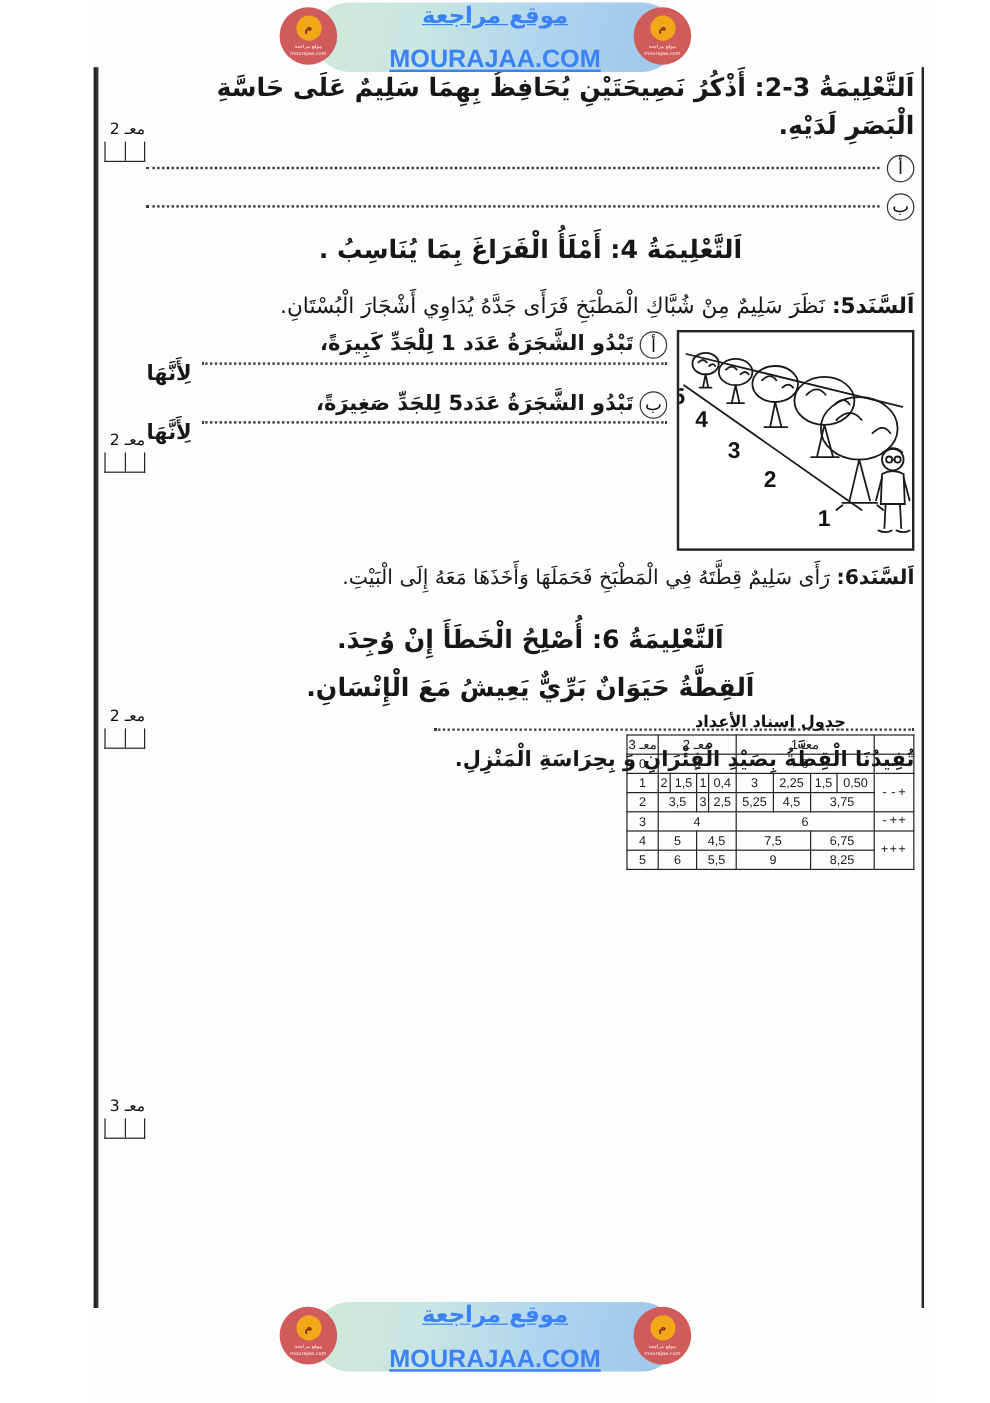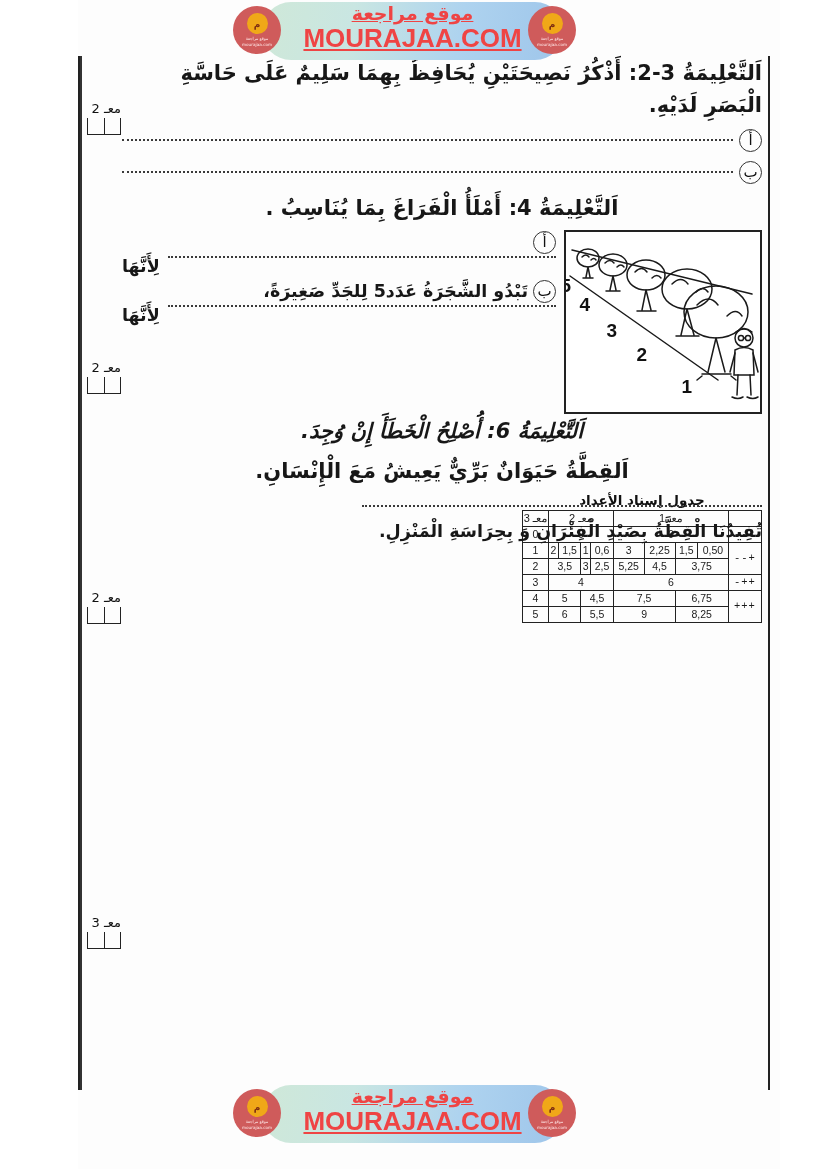--- a/index.html
+++ b/index.html
@@ -38,35 +38,35 @@
     width: 302px; height: 58px;
     border-radius: 30px;
     background: linear-gradient(100deg,#cfe8d8 0%,#c9e6e2 30%,#aed3ef 65%,#9ec5ea 100%);
   }
   .banner-text {
     position: absolute;
     left: 50%; transform: translateX(-50%);
     top: 4px;
     width: 300px;
     text-align: center;
-    color: #ef4444;
+    color: #3b82f6;
     line-height: 1.05;
   }
   .banner-ar {
     font-size: 19px; font-weight: bold;
     text-decoration: underline;
     letter-spacing: 0px;
     display:block;
   }
   .banner-en {
-    font-size: 26px; font-weight: bold;
+    font-size: 21px; font-weight: bold;
     text-decoration: underline;
     font-family: "Liberation Sans", sans-serif;
     display:block;
-    margin-top: 1px;
+    margin-top: 15px;
   }
   .logo-badge {
     position: absolute;
     width: 48px; height: 48px; border-radius: 50%;
     background: #cf5b5b;
     top: 6px;
     display: flex; flex-direction: column;
     align-items: center; justify-content: center;
   }
   .logo-badge.left  { left: 233px; }
@@ -284,20 +284,24 @@
 
       <div class="dotted-row">
         <span class="circ">ب</span>
         <span class="dots"></span>
       </div>
 
 
       <div class="ar line-instr center-ish" style="">اَلتَّعْلِيمَةُ 4: أَمْلَأُ الْفَرَاغَ بِمَا يُنَاسِبُ .</div>
 
 
+      <div class="ar line-sanad" style="margin-top:16px;">
+        <span class="lead">اَلسَّنَد5:</span>
+        <span>نَظَرَ سَلِيمٌ مِنْ شُبَّاكِ الْمَطْبَخِ فَرَأَى جَدَّهُ يُدَاوِي أَشْجَارَ الْبُسْتَانِ.</span>
+      </div>
 
 
       <div class="fig-row ar">
 
         <div class="fig-box">
           <svg width="194" height="180" viewBox="0 0 194 180">
             <g fill="none" stroke="#1a1a1a" stroke-width="1.5" stroke-linecap="round">
 
               <line x1="6" y1="18" x2="186" y2="62"></line>
               <line x1="4" y1="44" x2="152" y2="148"></line>
@@ -339,39 +343,44 @@
               <text x="51" y="105">3</text>
               <text x="81" y="129">2</text>
               <text x="126" y="161">1</text>
             </g>
           </svg>
         </div>
 
         <div class="fig-right">
           <div class="sub-line">
             <span class="circ">أ</span>
+            <span class="txt">تَبْدُو الشَّجَرَةُ عَدَد 1 لِلْجَدِّ كَبِيرَةً،</span>
           </div>
           <div class="becaus">
             <span class="dots"></span>
             <span>لِأَنَّهَا</span>
           </div>
 
           <div class="sub-line" style="margin-top:4px;">
             <span class="circ">ب</span>
             <span class="txt">تَبْدُو الشَّجَرَةُ عَدَد5 لِلجَدِّ صَغِيرَةً،</span>
           </div>
           <div class="becaus">
             <span class="dots"></span>
             <span>لِأَنَّهَا</span>
           </div>
         </div>
       </div>
 
-
-      <div class="ar line-instr center-ish" style="margin-top:2px;font-style:italic;">اَلتَّعْلِيمَةُ 6: أُصْلِحُ الْخَطَأَ إِنْ وُجِدَ.</div>
+      <div class="ar line-sanad" style="margin-top:10px;font-size:17px;">
+        <span class="lead">اَلسَّنَد6:</span>
+        <span>رَأَى سَلِيمٌ قِطَّتَهُ فِي الْمَطْبَخِ فَحَمَلَهَا وَأَخَذَهَا مَعَهُ إِلَى الْبَيْتِ.</span>
+      </div>
+
+      <div class="ar line-instr center-ish" style="margin-top:22px;">اَلتَّعْلِيمَةُ 6: أُصْلِحُ الْخَطَأَ إِنْ وُجِدَ.</div>
 
       <div class="ar line-instr center-ish" style="margin-top:8px;">اَلقِطَّةُ حَيَوَانٌ بَرِّيٌّ يَعِيشُ مَعَ الْإِنْسَانِ.</div>
 
       <div class="table-wrap">
 
         <div class="below-table">
           <div class="dots"></div>
           <div class="ar line-instr" style="text-align:right;font-size:17.5px;">تُفِيدُنَا الْقِطَّةُ بِصَيْدِ الْفِئْرَانِ وَ بِحِرَاسَةِ الْمَنْزِلِ.</div>
         </div>
 
@@ -392,21 +401,21 @@
                 <td class="idx">0</td>
                 <td colspan="4">0</td>
                 <td colspan="4">0</td>
                 <td class="sym">---</td>
               </tr>
               <tr>
                 <td class="idx">1</td>
                 <td>2</td>
                 <td>1,5</td>
                 <td>1</td>
-                <td>0,6</td>
+                <td>0,4</td>
                 <td>3</td>
                 <td>2,25</td>
                 <td>1,5</td>
                 <td>0,50</td>
                 <td class="sym" rowspan="2">--+</td>
               </tr>
               <tr>
                 <td class="idx">2</td>
                 <td colspan="2">3,5</td>
                 <td>3</td>

